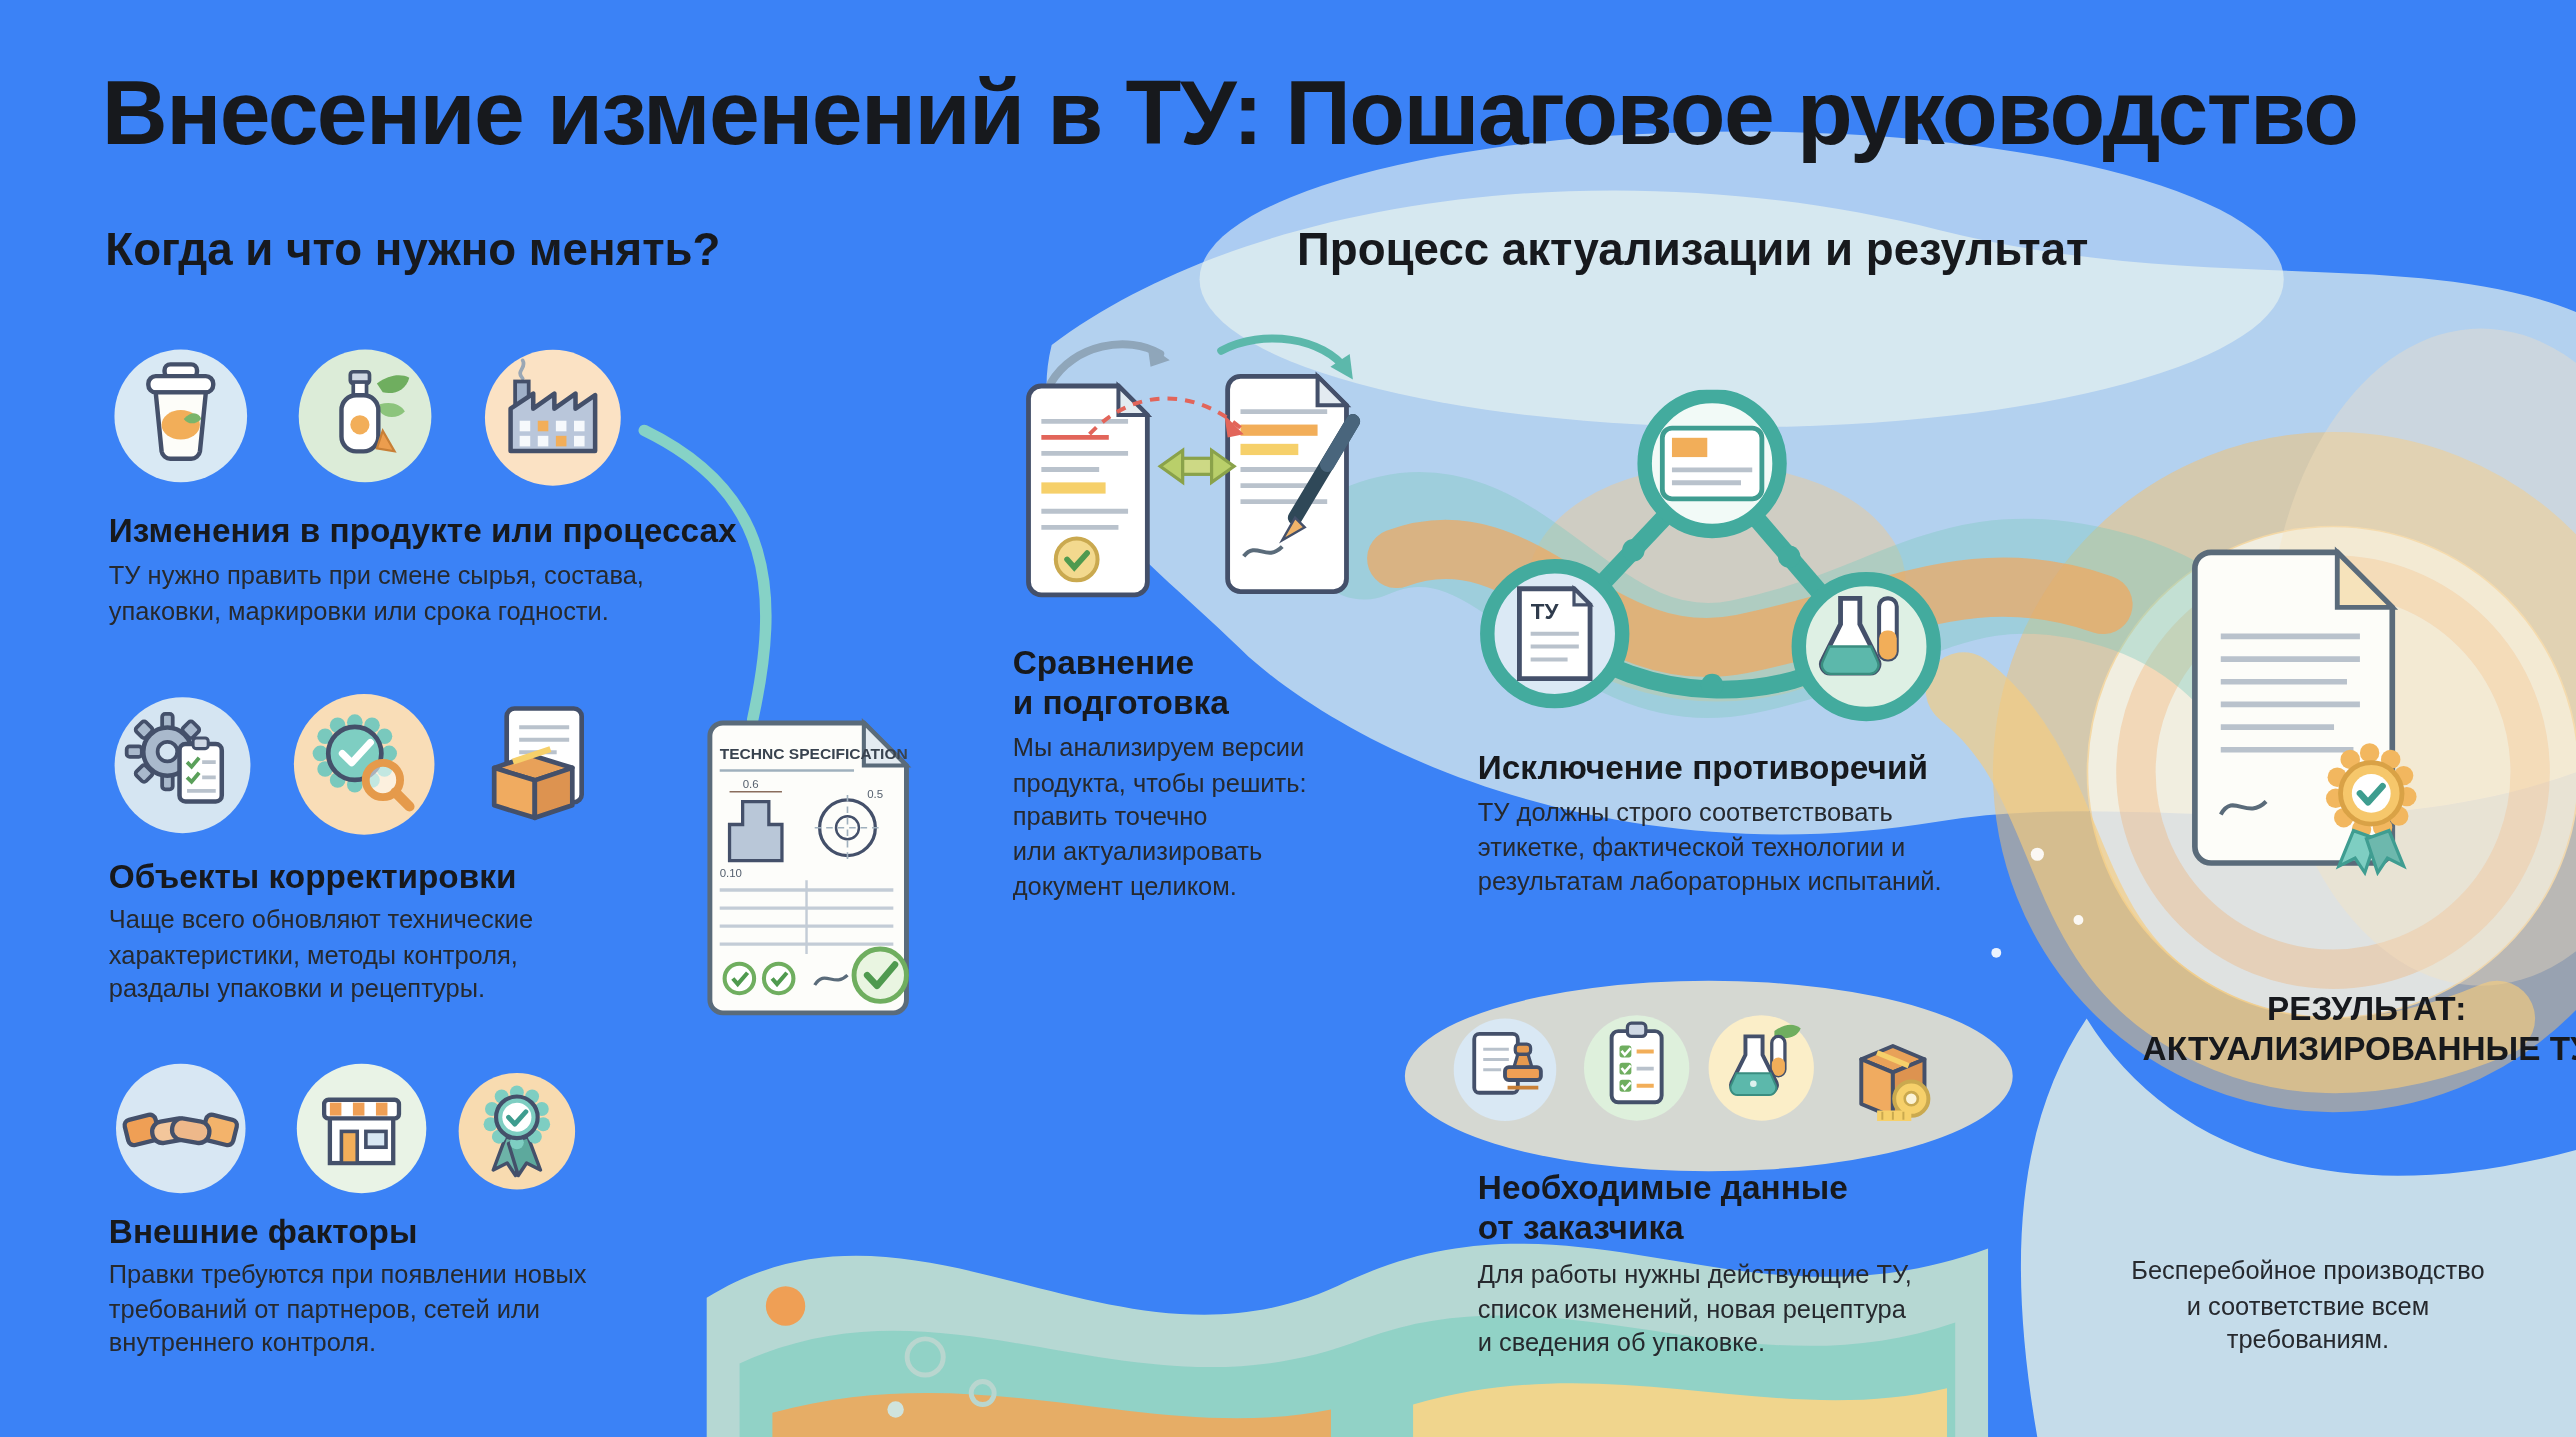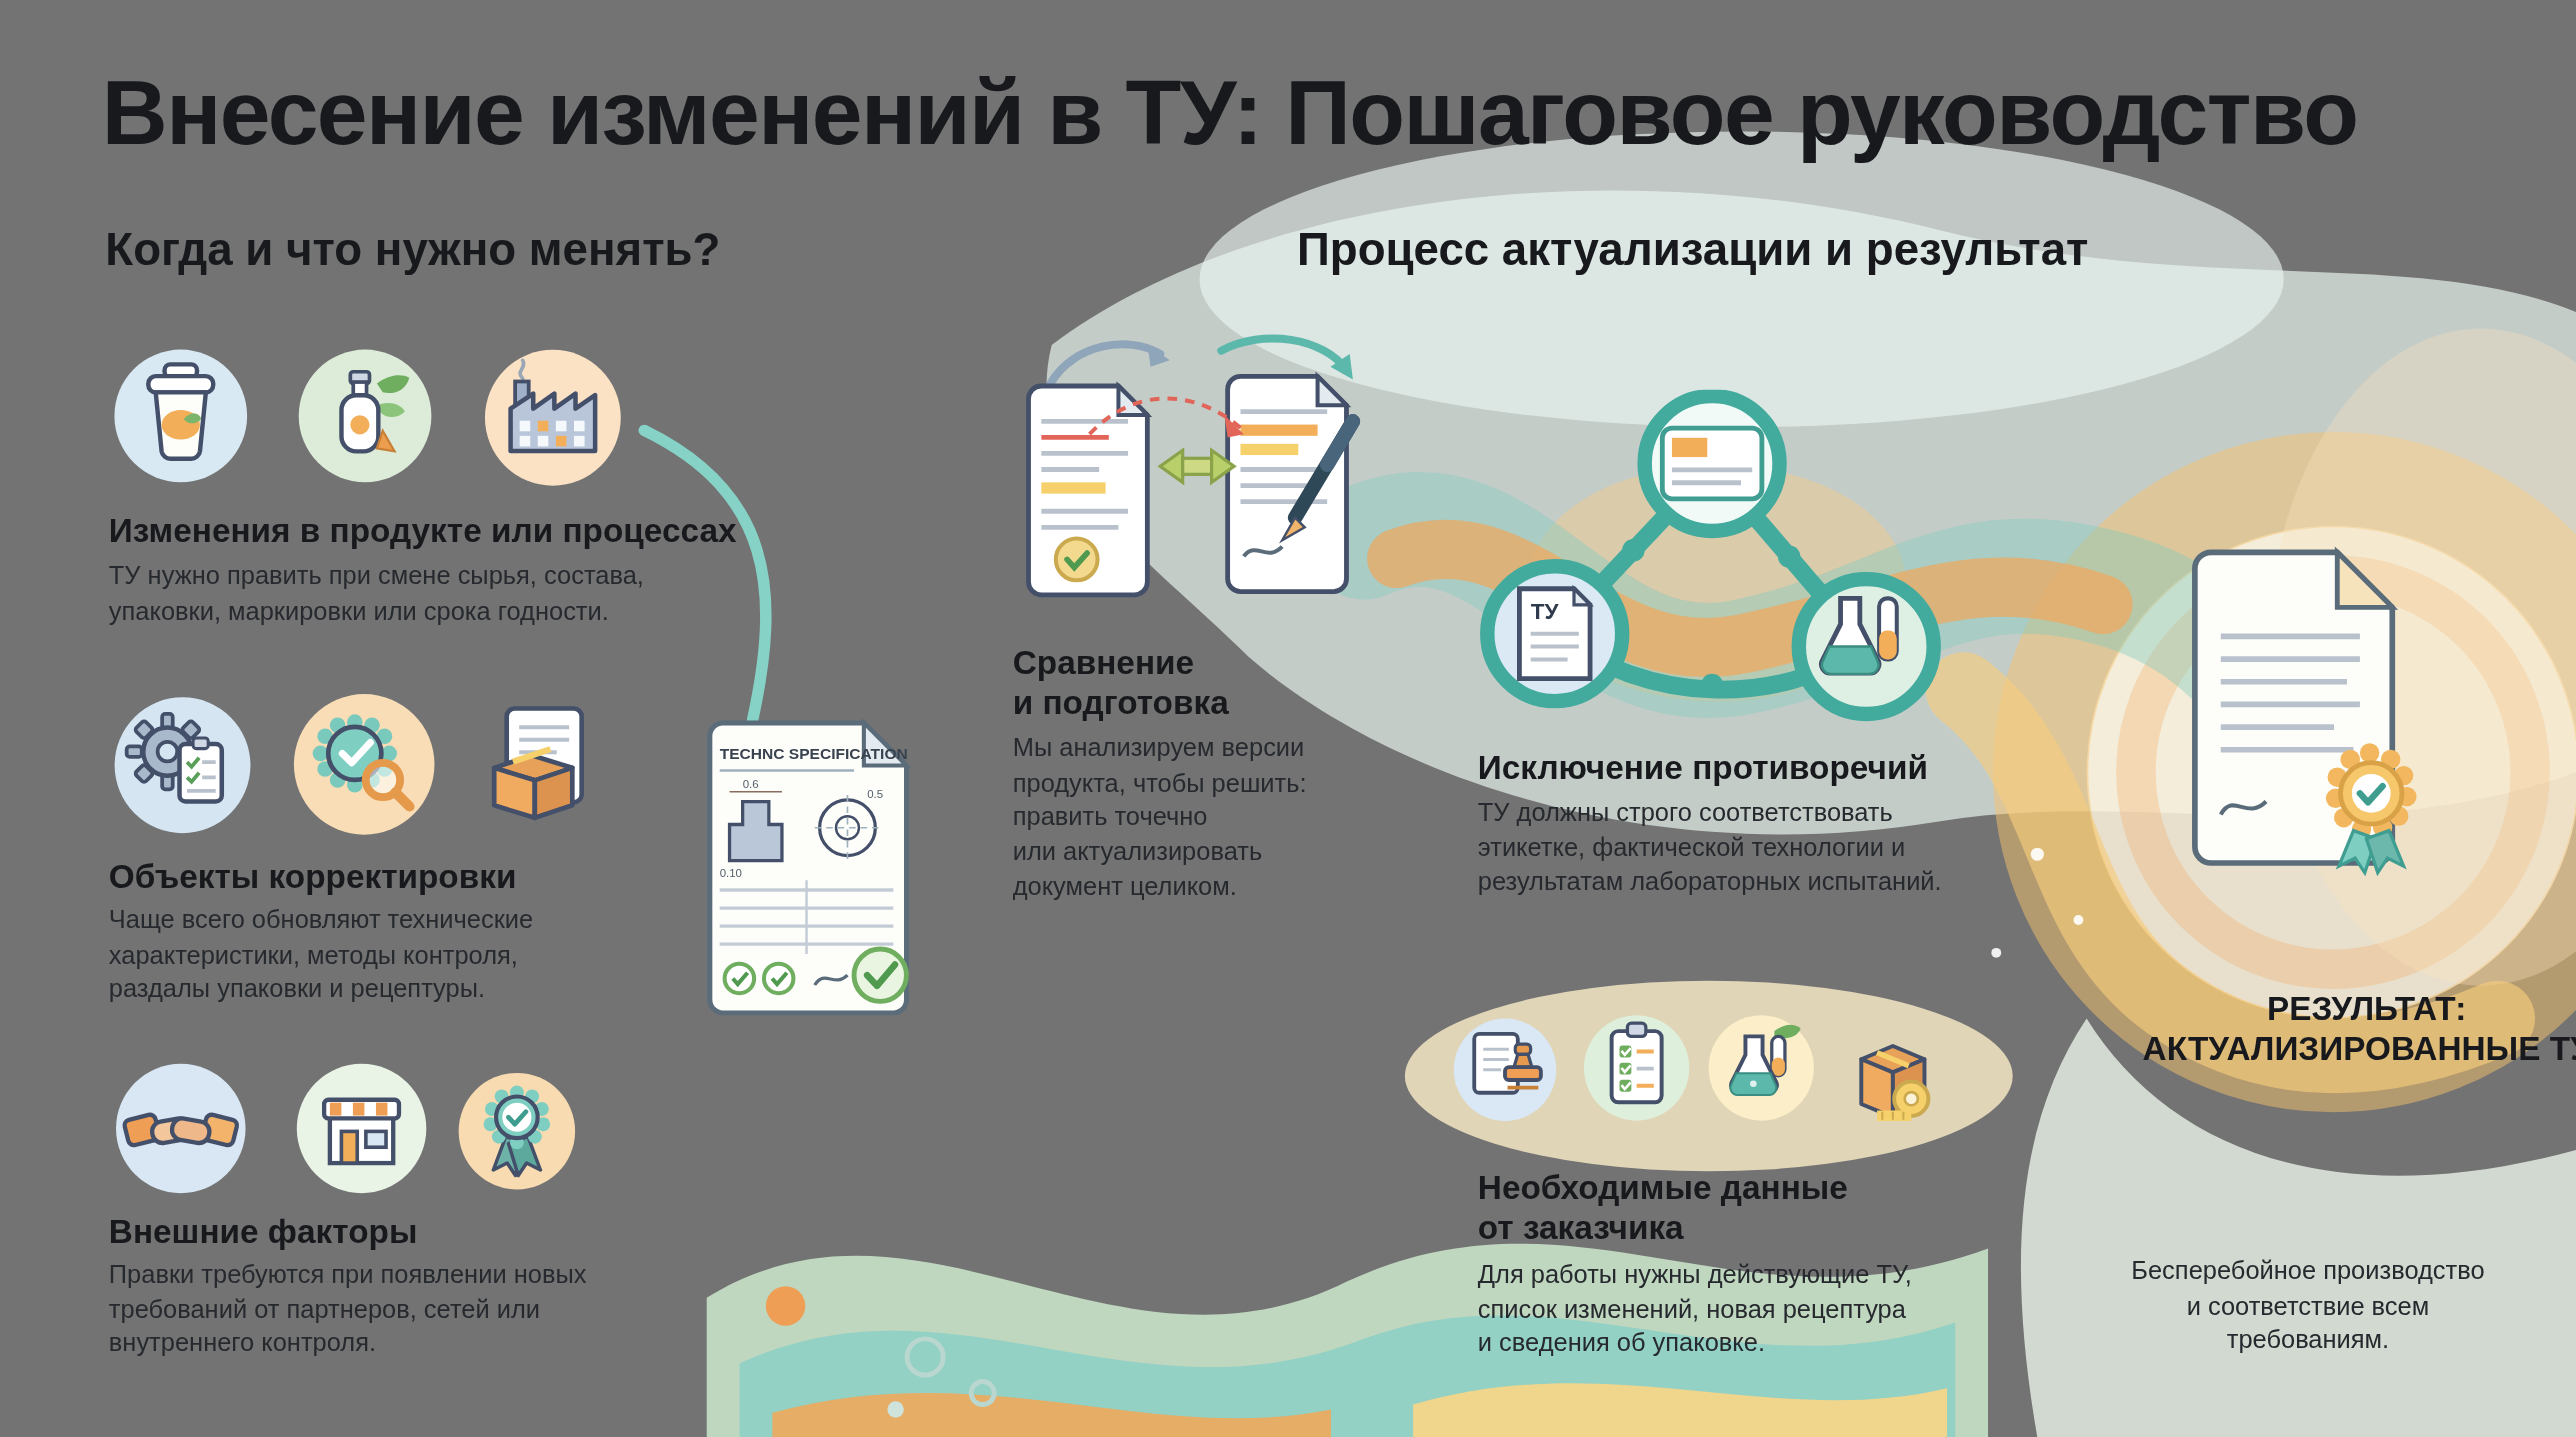--- a/index.html
+++ b/index.html
@@ -1,16 +1,16 @@
 <!DOCTYPE html>
 <html style="font-size:15px"><head>
 <meta charset="utf-8">
 <style>
   html,body{margin:0;padding:0;background:#ffffff;}
-  #stage{position:relative;width:2576px;height:1438px;overflow:hidden;background:#737373;
+  #stage{position:relative;width:2576px;height:1438px;overflow:hidden;background:#3b82f6;
          font-family:"Liberation Sans","DejaVu Sans",sans-serif;}
   #canvas{position:absolute;left:0;top:0;width:1468px;height:819px;
           transform:scale(1.7551);transform-origin:0 0;}
   .abs{position:absolute;}
   #bg{position:absolute;left:0;top:0;z-index:0;}
   .layer{z-index:1;}
   .title{font-size:52px;font-weight:700;color:#17191d;letter-spacing:-0.9px;white-space:nowrap;}
   .h-col{font-size:26px;font-weight:700;color:#17191d;white-space:nowrap;}
   .h-item{font-size:19px;font-weight:700;color:#17191d;line-height:1.2;white-space:pre-line;}
   .body-text{font-size:14.5px;font-weight:400;color:#26292e;line-height:1.36;white-space:pre-line;}

